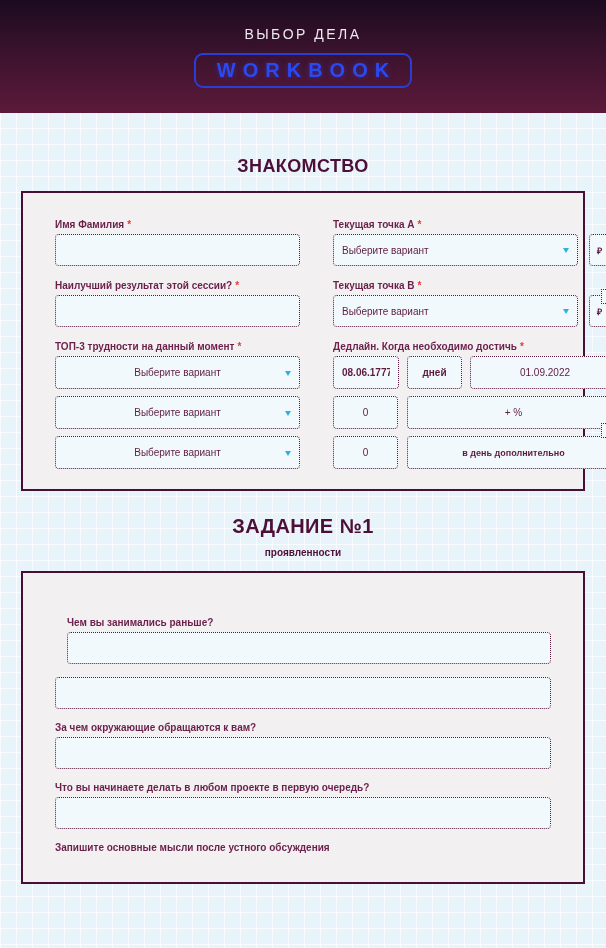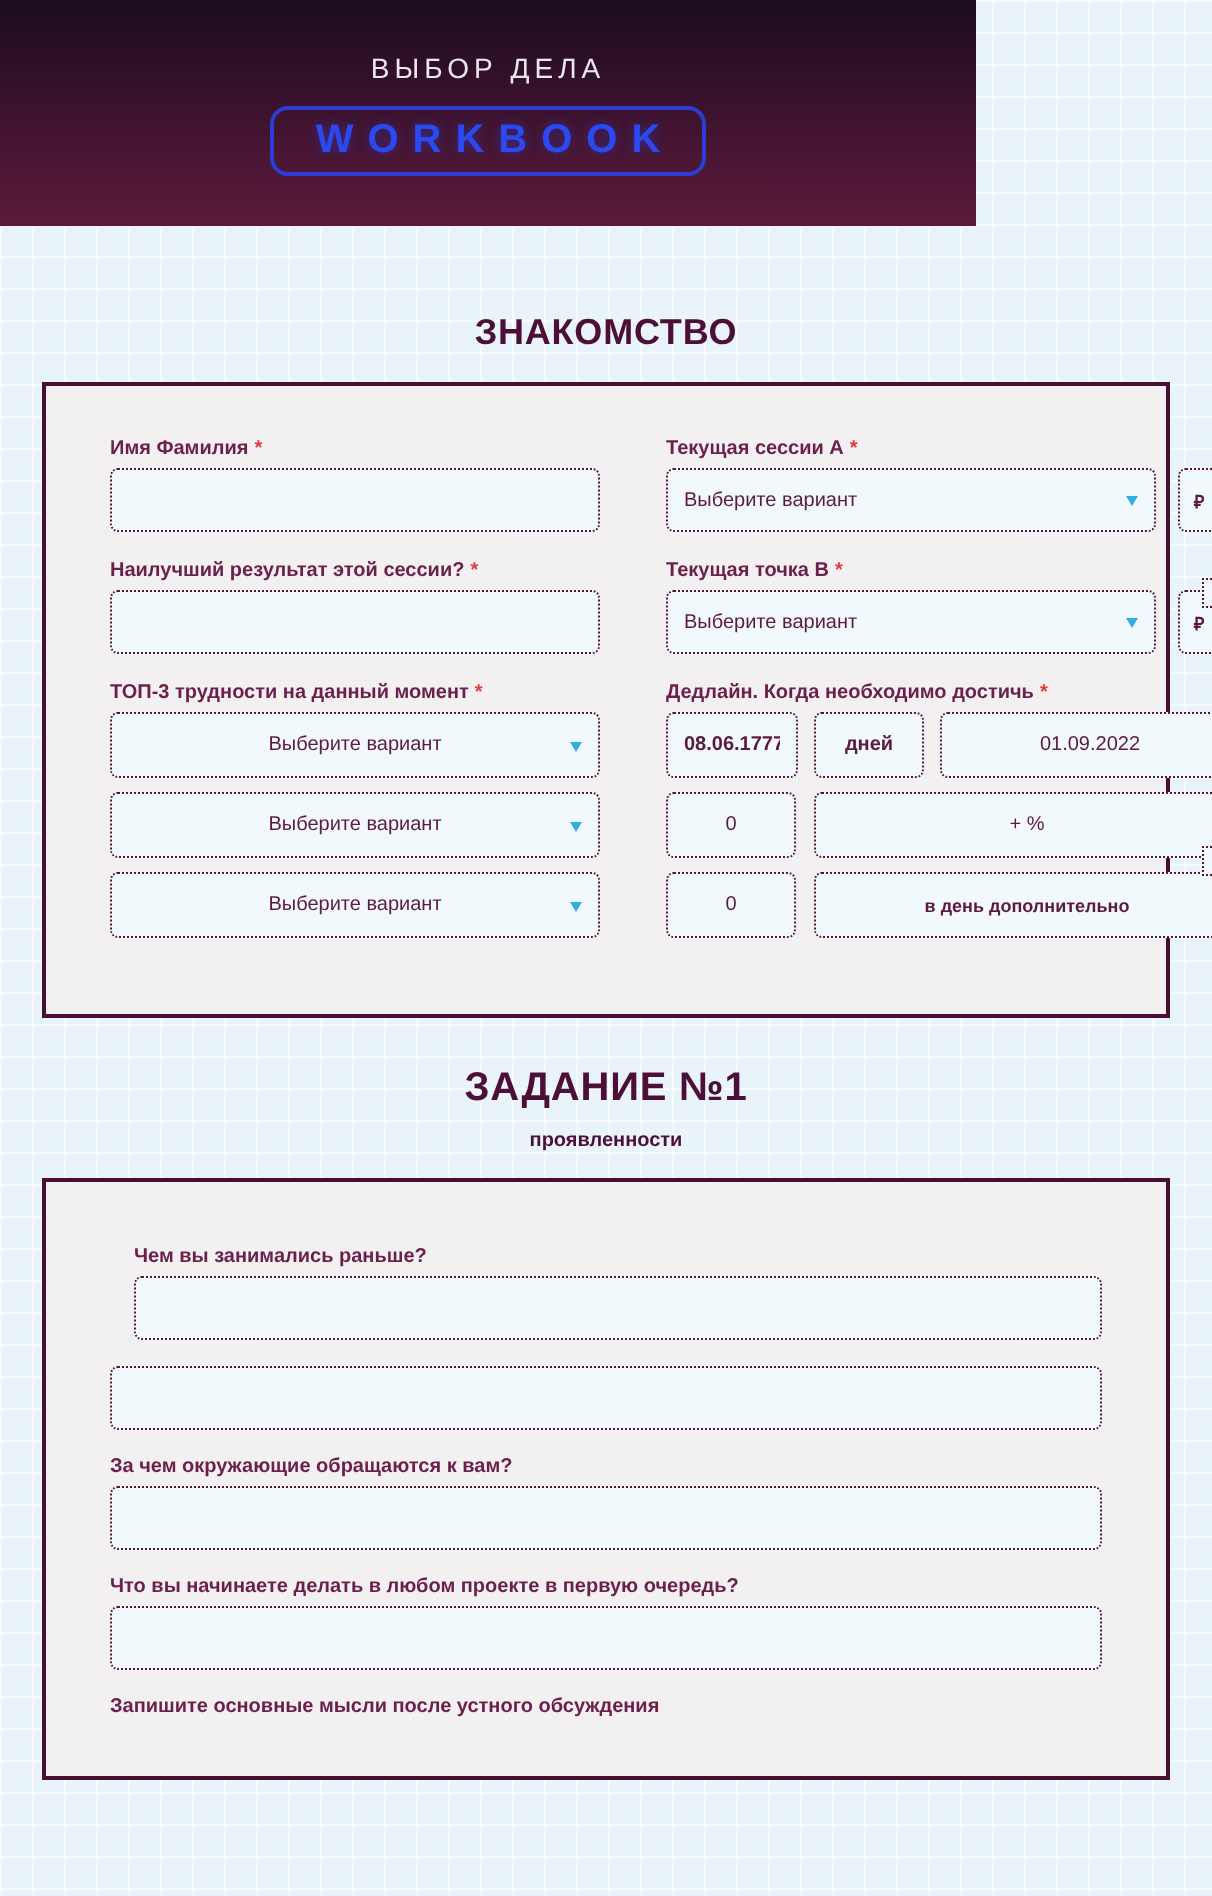--- a/index.html
+++ b/index.html
@@ -17,21 +17,21 @@
     font-family:"Liberation Sans",sans-serif;
     width:606px;height:948px;overflow:hidden;position:relative;
     background-color:var(--page-bg);
     background-image:
       linear-gradient(to right, var(--grid-line) 1px, transparent 1px),
       linear-gradient(to bottom, var(--grid-line) 1px, transparent 1px);
     background-size:16px 16px;
   }
   
   .header{
-    width:488px;height:113px;
+    width:606px;height:113px;
     background:linear-gradient(180deg,var(--header-top) 0%,var(--header-mid) 45%,var(--header-bottom) 100%);
     display:flex;flex-direction:column;align-items:center;
   }
   .header-title{
     margin-top:26px;color:#ece8ee;font-size:14px;letter-spacing:2.5px;font-weight:500;
   }
   .workbook-badge{
     margin-top:11px;
     min-width:213px;height:35px;
     border:2px solid var(--brand-blue-border);border-radius:9px;
@@ -47,21 +47,21 @@
   }
   .title-intro{font-size:18px;margin:43px 0 14px;}
   .title-task{font-size:20px;margin:24px 0 9px;}
   .subtitle{
     text-align:center;color:var(--heading);font-weight:700;font-size:10px;margin-bottom:13px;
   }
   .card{
     width:564px;background:var(--card-bg);
     border:2px solid var(--card-border);
   }
-  .card-intro{padding:26px 28px 38px 32px;display:flex;gap:33px;}
+  .card-intro{padding:26px 28px 20px 32px;display:flex;gap:33px;}
   .col-left{width:245px;flex:0 0 245px;}
   .col-right{flex:1;}
   .label{
     color:var(--label);font-size:10px;font-weight:700;margin-bottom:4px;white-space:nowrap;
   }
   .req{color:var(--asterisk);margin-left:3px;}
   .field,.area,.select,.box{
     background:var(--field-bg);
     border:1px dotted var(--field-border);
     border-radius:4px;
@@ -91,21 +91,21 @@
   .box.bold{font-weight:700;}
   .box.small-text{font-size:9px;}
   .h33{height:33px;}
   .mt26{margin-top:14px;}
   .mt7{margin-top:7px;}
   .g8{gap:8px;} .g9{gap:9px;} .g11{gap:11px;}
   .w66{flex:0 0 66px;} .w55{flex:0 0 55px;} .w65{flex:0 0 65px;} .grow{flex:1;}
   
   .card-task{margin-top:0;padding:28px 32px 25px 32px;}
   .q-block{margin-top:13px;}
-  .q-block:first-child{margin-top:4px;padding-left:12px;}
+  .q-block:first-child{margin-top:16px;padding-left:12px;}
   .area{
     display:block;width:100%;height:32px;resize:none;outline:none;
     padding:6px 8px;line-height:1.3;
   }
   .area::placeholder{color:var(--placeholder);opacity:1;}
   
   .edge-fragment{
     position:absolute;right:0;width:5px;height:15px;
     background:var(--field-bg);
     border:1px dotted var(--field-border);border-right:none;
@@ -151,21 +151,21 @@
         <div class="select centered mt7">
           <span class="select-text">Выберите вариант</span>
           <span class="caret"></span>
         </div>
       </div>
 
     </div>
     <div class="col-right">
 
       <div>
-        <div class="label"><span>Текущая сессии А</span><span class="req">*</span></div>
+        <div class="label"><span>Текущая точка А</span><span class="req">*</span></div>
         <div class="row g11">
           <div class="select grow" style="height:32px">
             <span class="select-text">Выберите вариант</span>
             <span class="caret"></span>
           </div>
           <div class="select mini-select" style="height:32px">
             <span class="select-text">₽</span>
 
           </div>
         </div>

